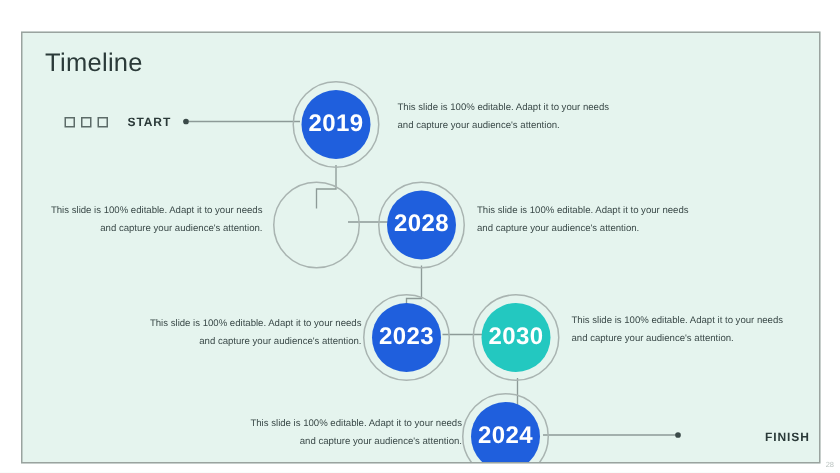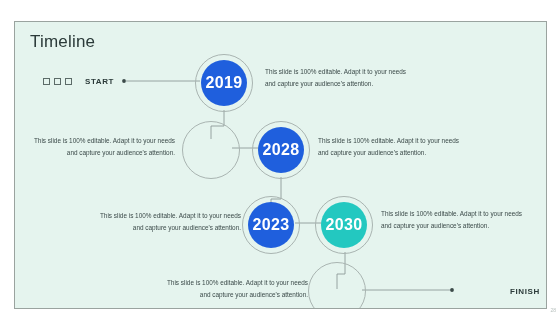--- a/index.html
+++ b/index.html
@@ -180,17 +180,18 @@
 
   <div class="ring" style="left:227px; top:174px;"></div>
   <div class="node blue" style="left:233px; top:180px;">2023</div>
   <div class="blurb right" style="left:78px; top:188px;">This slide is 100% editable. Adapt it to your needs and capture your audience's attention.</div>
 
   <div class="ring" style="left:300px; top:174px;"></div>
   <div class="node teal" style="left:306px; top:180px;">2030</div>
   <div class="blurb left" style="left:366px; top:186px;">This slide is 100% editable. Adapt it to your needs and capture your audience's attention.</div>
 
   <div class="ring" style="left:293px; top:240px;"></div>
+  <div class="node blue" style="left:299px; top:246px;">2024</div>
   <div class="blurb right" style="left:145px; top:255px;">This slide is 100% editable. Adapt it to your needs and capture your audience's attention.</div>
 
 </div>
 
 <div class="page-num">28</div>
 
 </body></html>

